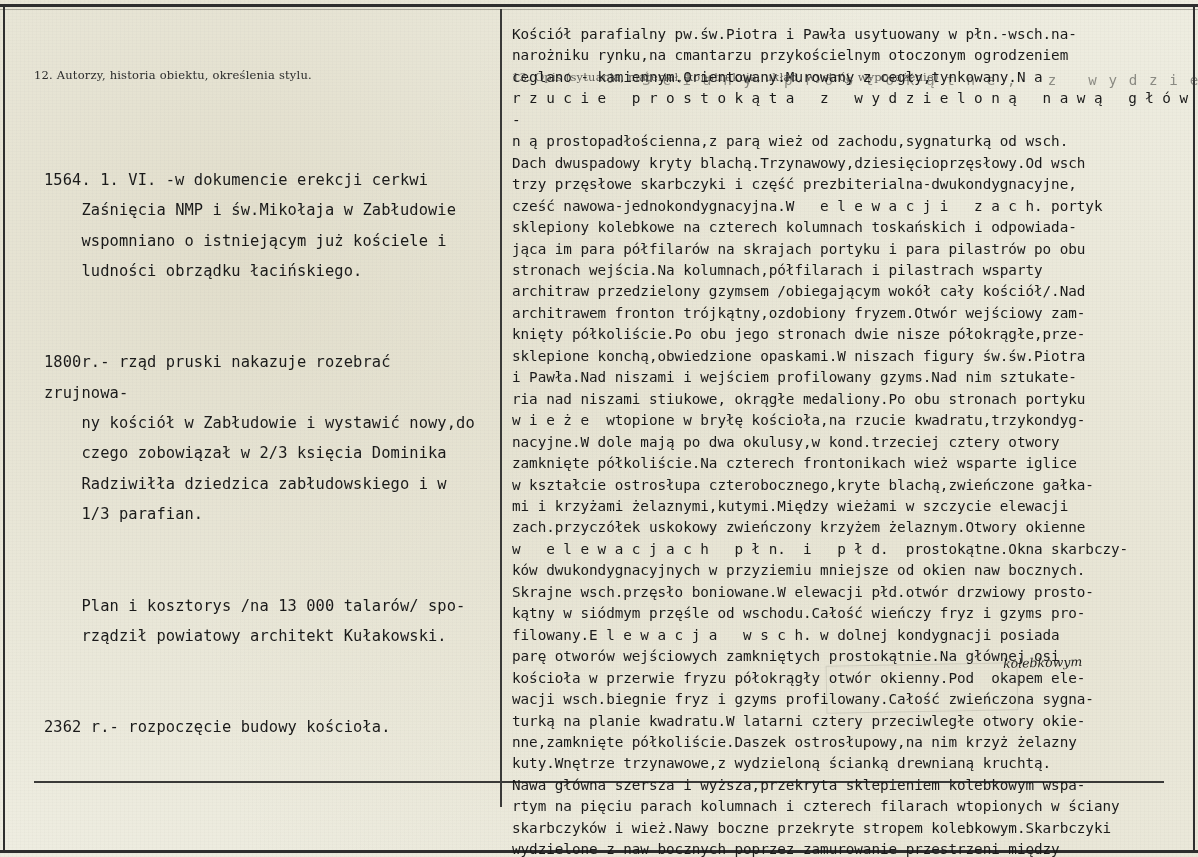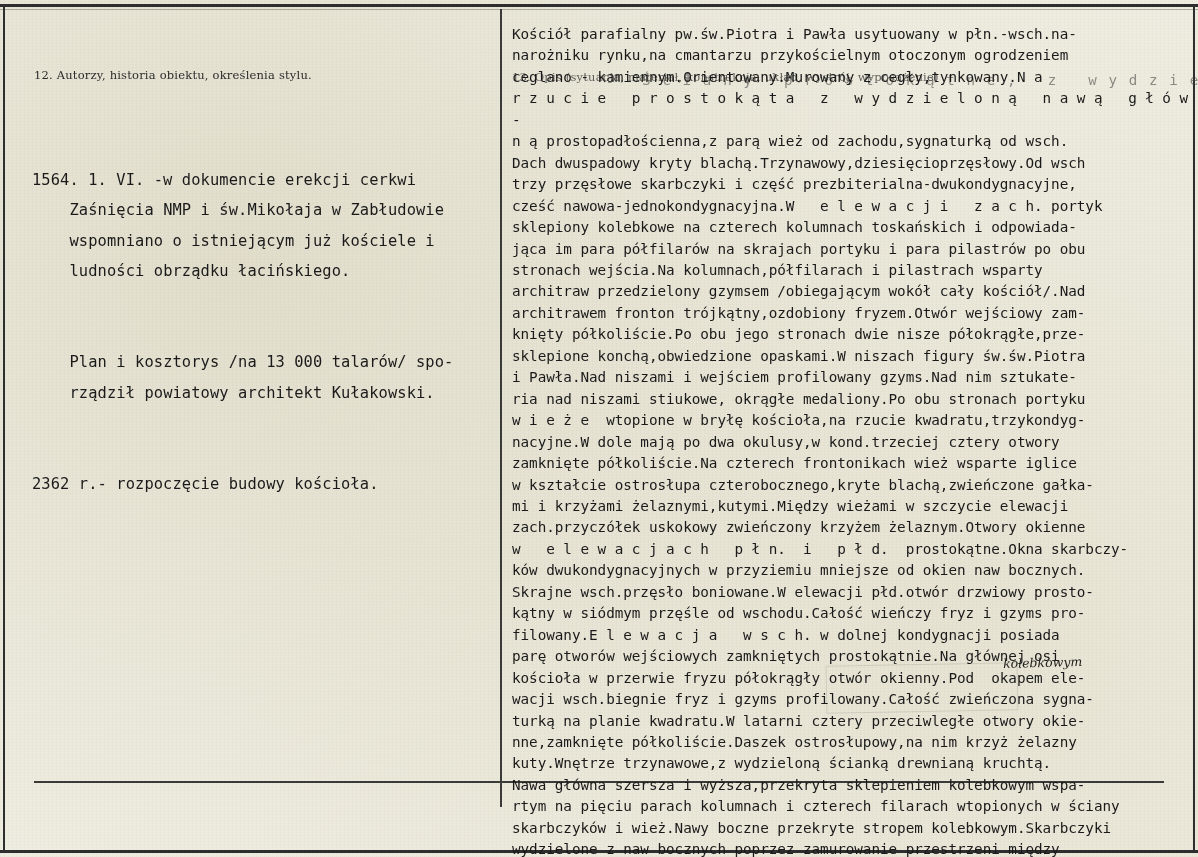--- a/index.html
+++ b/index.html
@@ -101,20 +101,21 @@
     top: 92px;
     width: 452px;
     font-size: 15.4px;
     line-height: 30.4px;
     letter-spacing: .1px;
     white-space: pre-wrap;
     color: #1a1a1a;
   }
   .entry {
     white-space: pre-wrap;
+    margin-left: 12px;
   }
 
   
   #right-col {
     position: absolute;
     left: 502px;
     top: 12px;
     width: 696px;
     height: 820px;
   }
@@ -194,20 +195,25 @@
   <div id="divider-horizontal"></div>
 
   <div id="left-col">
     <div id="left-caption" class="field-caption">12. Autorzy, historia obiektu, określenia stylu.</div>
 
     <div id="left-entries">
       <div class="entry">1564. 1. VI. -w dokumencie erekcji cerkwi
     Zaśnięcia NMP i św.Mikołaja w Zabłudowie
     wspomniano o istniejącym już kościele i
     ludności obrządku łacińskiego.</div>
+      <div class="entry">1800r.- rząd pruski nakazuje rozebrać zrujnowa-
+    ny kościół w Zabłudowie i wystawić nowy,do
+    czego zobowiązał w 2/3 księcia Dominika
+    Radziwiłła dziedzica zabłudowskiego i w
+    1/3 parafian.</div>
       <div class="entry">    Plan i kosztorys /na 13 000 talarów/ spo-
     rządził powiatowy architekt Kułakowski.</div>
       <div class="entry">2362 r.- rozpoczęcie budowy kościoła.</div>
       
       
     </div>
   </div>
 
   <div id="right-col">
     <div id="right-caption" class="field-caption">13. Opis (sytuacja, materiał, konstrukcja, układ, wystrój, wyposażenie)</div>

